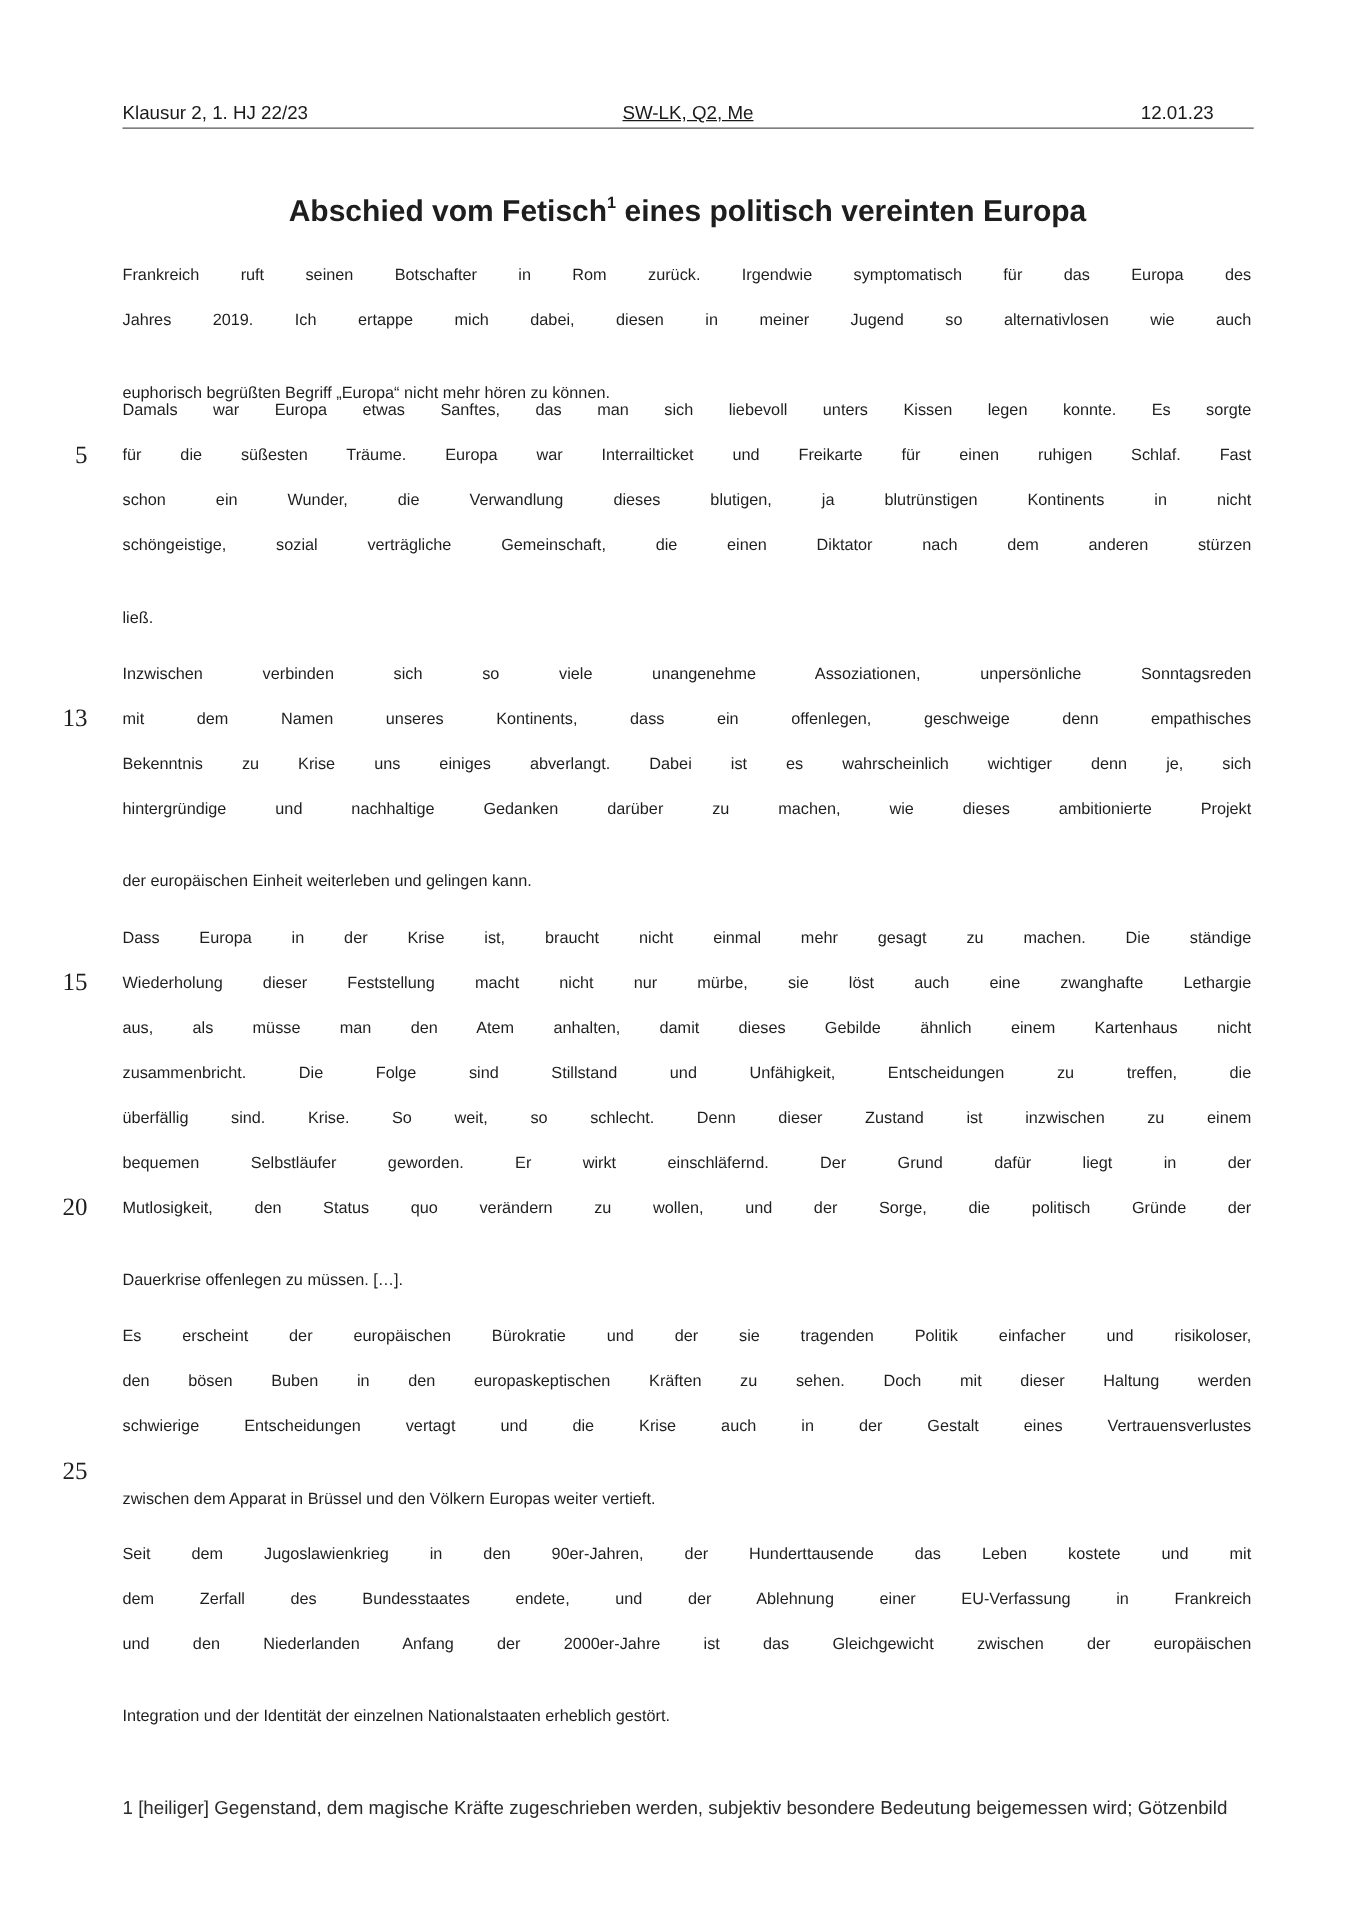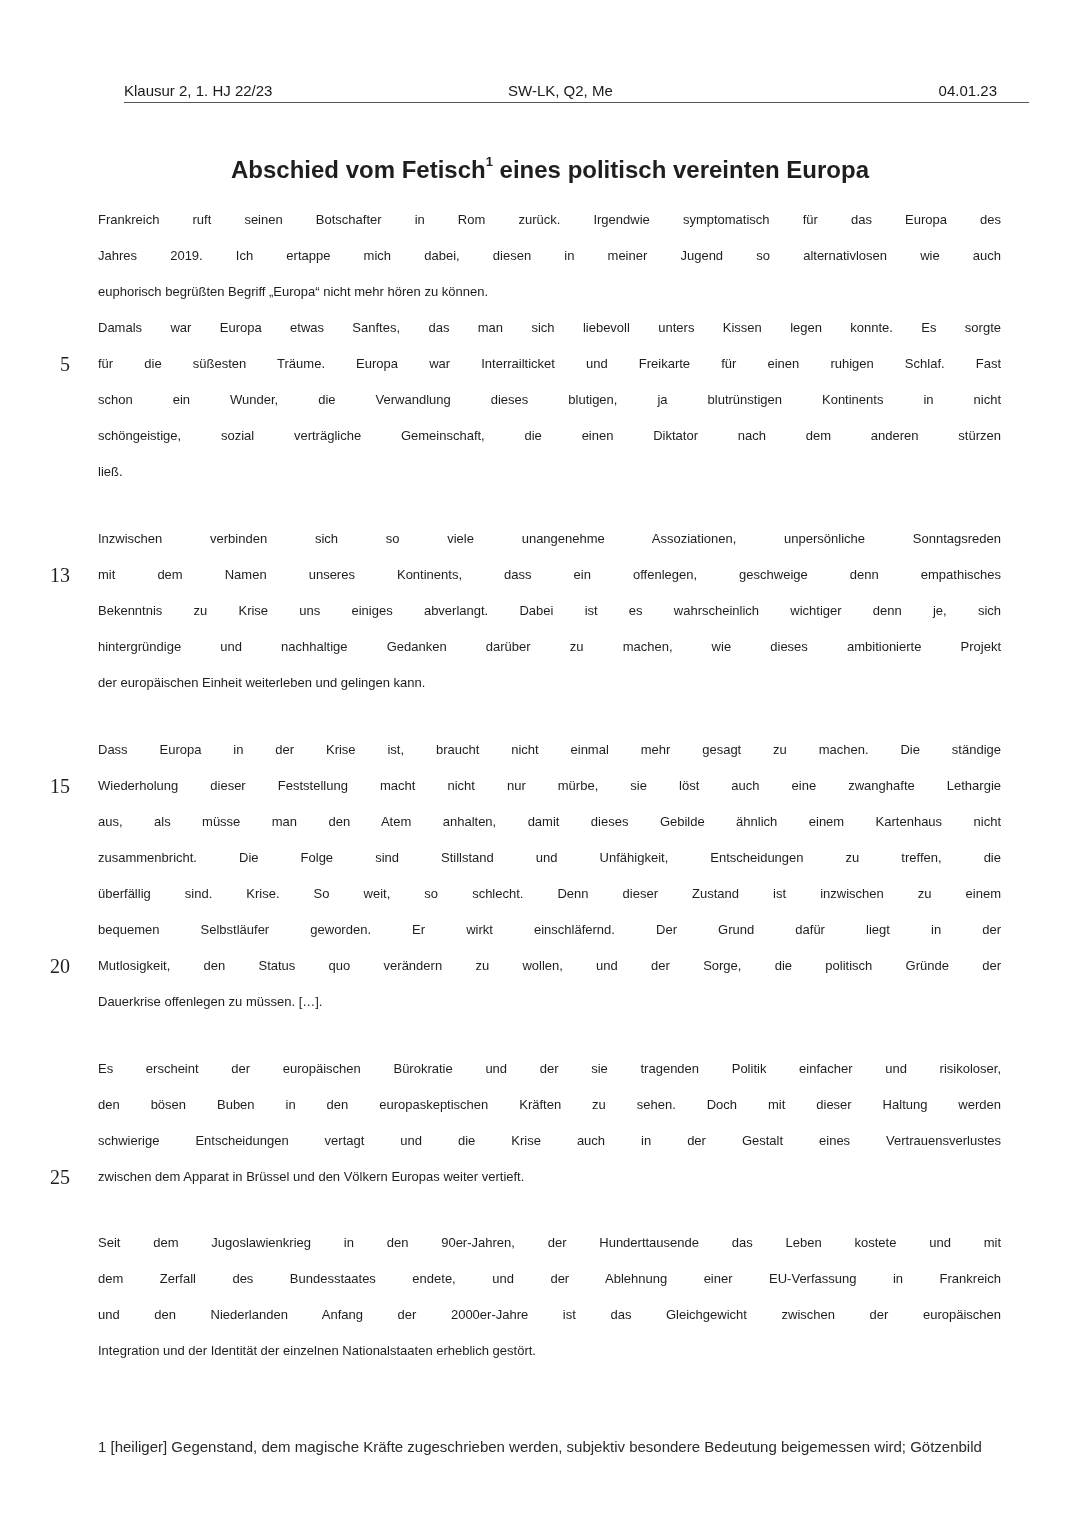--- a/index.html
+++ b/index.html
@@ -1,35 +1,35 @@
 <!DOCTYPE html>
 <html><head>
 <meta charset="utf-8">
 <style>
   html, body { margin: 0; padding: 0; background: #ffffff; }
   body { width: 1080px; height: 1527px; position: relative; overflow: hidden; color: #1a1a1a; font-family: "Liberation Sans", sans-serif; }
-  .header { position: absolute; left: 98px; top: 82px; width: 905px; height: 20px; border-bottom: 1.5px solid #555; font-size: 15px; margin-left: 26px; }
+  .header { position: absolute; left: 98px; top: 82px; width: 905px; height: 20px; border-bottom: 1.5px solid #555; font-size: 15px; }
   .header span { position: absolute; top: 0; }
   .h-left { left: 0; }
-  .h-center { left: 384px; }
+  .h-center { left: 400px; text-decoration: underline; }
   .h-right { right: 32px; }
   .title { position: absolute; left: 0; width: 1100px; top: 156px; text-align: center; font-weight: bold; font-size: 24px; color: #1e1e1e; }
   .title sup { font-size: 13px; vertical-align: top; position: relative; top: -2px; }
   .line { position: absolute; left: 98px; width: 903px; font-size: 13px; height: 24px; line-height: 24px; white-space: nowrap; text-align: justify; text-align-last: justify; color: #1e1e1e; }
-  .line.last { text-align-last: left; }
+  .line.last { text-align-last: left; margin-top: 22px; }
   .ln { position: absolute; left: 50px; width: 30px; font-family: "Liberation Serif", serif; font-size: 20px; color: #1e1e1e; height: 24px; line-height: 24px; }
   .footnote { position: absolute; left: 98px; top: 1438px; font-size: 15px; color: #2a2a2a; }
 </style>
 </head>
 <body>
 
 <div class="header">
   <span class="h-left">Klausur 2, 1. HJ 22/23</span>
   <span class="h-center">SW-LK, Q2, Me</span>
-  <span class="h-right">04.01.23</span>
+  <span class="h-right">12.01.23</span>
 </div>
 
 <div class="title"><span>Abschied vom Fetisch</span><sup>1</sup><span> eines politisch vereinten Europa</span></div>
 
 <div>
   <div class="line" style="top:208px">Frankreich ruft seinen Botschafter in Rom zurück. Irgendwie symptomatisch für das Europa des</div>
   <div class="line" style="top:244px">Jahres 2019. Ich ertappe mich dabei, diesen in meiner Jugend so alternativlosen wie auch</div>
   <div class="line last" style="top:280px">euphorisch begrüßten Begriff „Europa“ nicht mehr hören zu können.</div>
   <div class="line" style="top:316px">Damals war Europa etwas Sanftes, das man sich liebevoll unters Kissen legen konnte. Es sorgte</div>
   <div class="line" style="top:352px">für die süßesten Träume. Europa war Interrailticket und Freikarte für einen ruhigen Schlaf. Fast</div>

